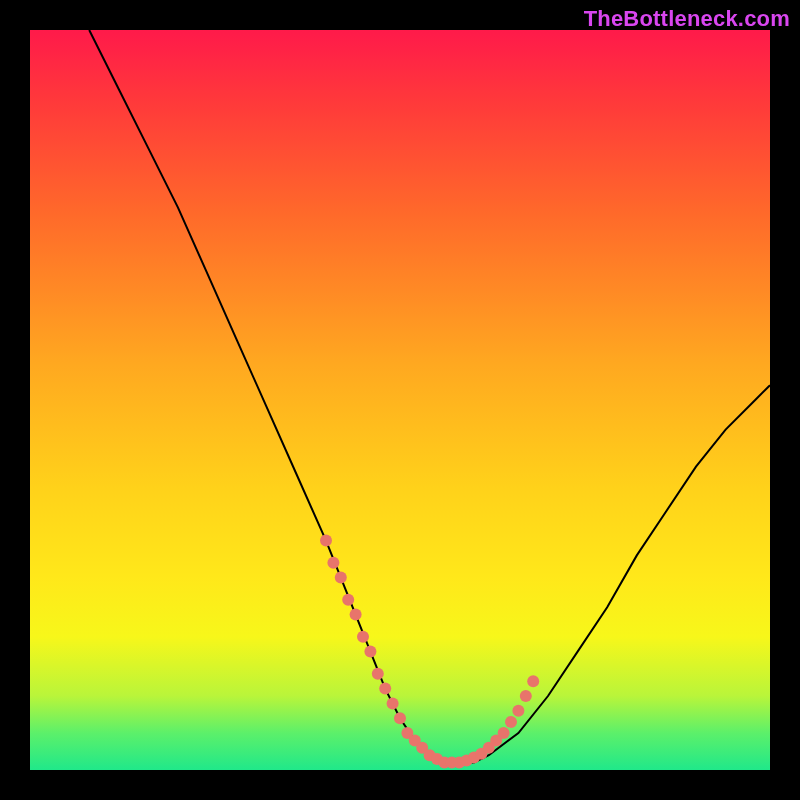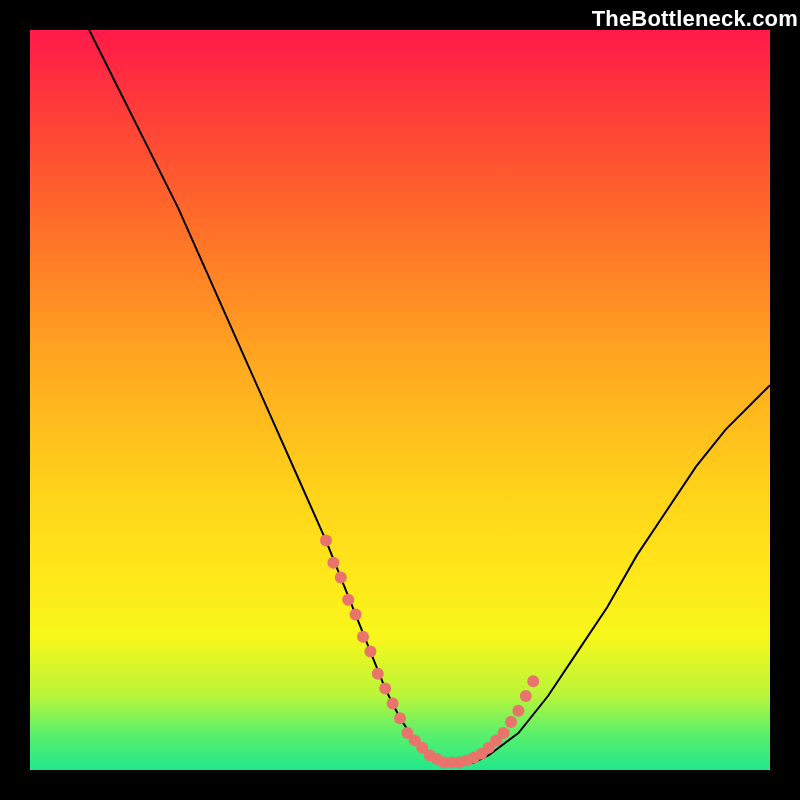--- a/index.html
+++ b/index.html
@@ -35,22 +35,22 @@
       #ffe81a 74%,
       #f7f71a 82%,
       #b9f53a 90%,
       #5cf06a 95%,
       #20e88a 100%
     );
   }
   .watermark {
     position: absolute;
     top: 6px;
-    right: 2px;
-    color: #ffffff;
+    right: 10px;
+    color: #d946ef;
     font-size: 22px;
     font-weight: 600;
     letter-spacing: 0.2px;
     text-align: center;
   }
   svg.curve {
     position: absolute;
     left: 0;
     top: 0;
     width: 740px;

